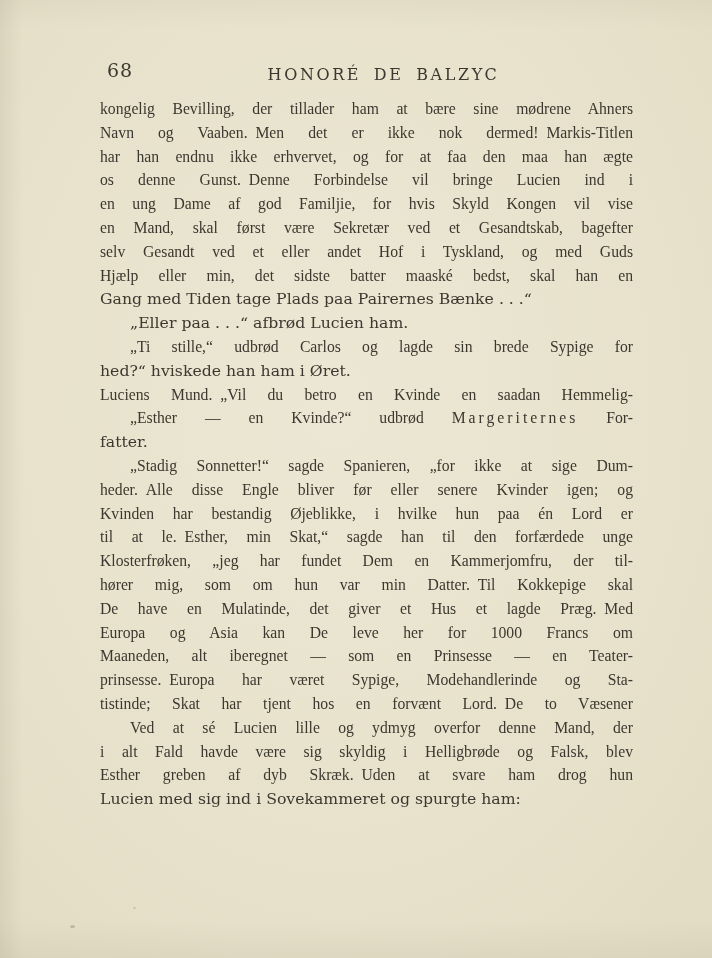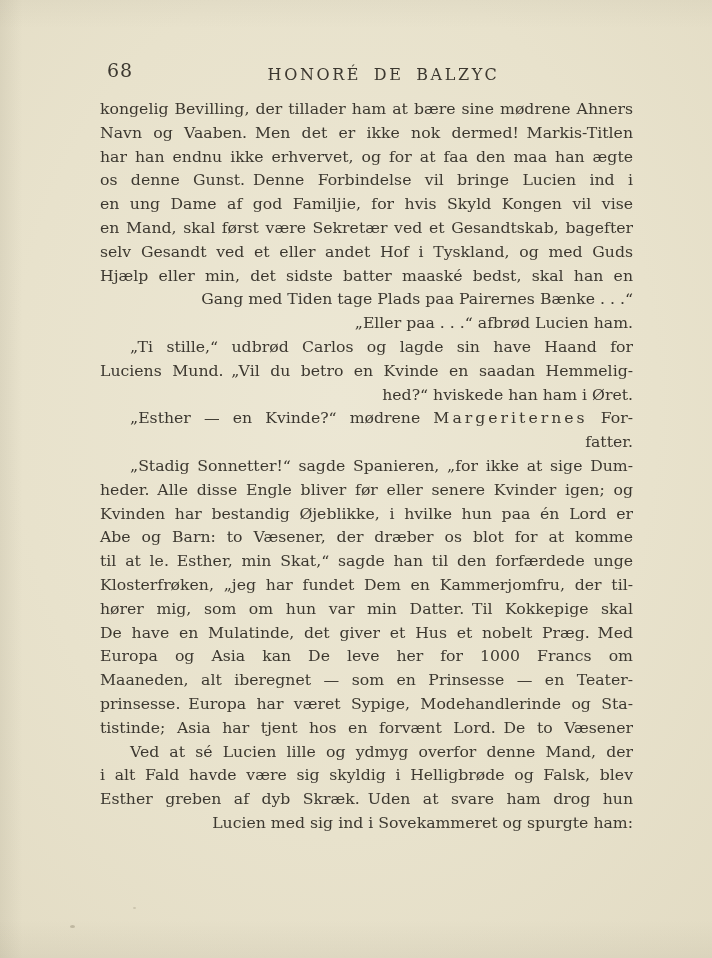--- a/index.html
+++ b/index.html
@@ -58,25 +58,26 @@
   }
   .text-block {
     position: absolute;
     left: 100px;
     top: 97px;
     width: 533px;
     font-size: 15.7px;
     line-height: 23.8px;
   }
   .line {
-    text-align: right;
+    text-align: left;
   }
   .line.just {
     text-align: justify;
     text-align-last: justify;
+    font-family: Liberation Serif, serif;
   }
   .line.indent {
     text-indent: 30px;
   }
   .lsp {
     letter-spacing: 3px;
   }
   .speck {
     position: absolute;
     background: rgba(108, 98, 76, 0.30);
@@ -100,37 +101,36 @@
       <div class="line just">kongelig Bevilling, der tillader ham at bære sine mødrene Ahners</div>
       <div class="line just">Navn og Vaaben. Men det er ikke nok dermed! Markis-Titlen</div>
       <div class="line just">har han endnu ikke erhvervet, og for at faa den maa han ægte</div>
       <div class="line just">os denne Gunst. Denne Forbindelse vil bringe Lucien ind i</div>
       <div class="line just">en ung Dame af god Familjie, for hvis Skyld Kongen vil vise</div>
       <div class="line just">en Mand, skal først være Sekretær ved et Gesandtskab, bagefter</div>
       <div class="line just">selv Gesandt ved et eller andet Hof i Tyskland, og med Guds</div>
       <div class="line just">Hjælp eller min, det sidste batter maaské bedst, skal han en</div>
       <div class="line">Gang med Tiden tage Plads paa Pairernes Bænke . . .“</div>
       <div class="line indent">„Eller paa . . .“ afbrød Lucien ham.</div>
-      <div class="line indent just">„Ti stille,“ udbrød Carlos og lagde sin have Haand for</div>
+      <div class="line indent just">„Ti stille,“ udbrød Carlos og lagde sin brede Sypige for</div>
+      <div class="line">hed?“ hviskede han ham i Øret.</div>
       <div class="line just">Luciens Mund. „Vil du betro en Kvinde en saadan Hemmelig-</div>
-      <div class="line">hed?“ hviskede han ham i Øret.</div>
-      <div class="line indent just"><span>„Esther — en Kvinde?“ mødrene </span><span class="lsp">Margeriternes</span><span> For-</span></div>
+      <div class="line indent just"><span>„Esther — en Kvinde?“ udbrød </span><span class="lsp">Margeriternes</span><span> For-</span></div>
       <div class="line">fatter.</div>
       <div class="line indent just">„Stadig Sonnetter!“ sagde Spanieren, „for ikke at sige Dum-</div>
       <div class="line just">heder. Alle disse Engle bliver før eller senere Kvinder igen; og</div>
       <div class="line just">Kvinden har bestandig Øjeblikke, i hvilke hun paa én Lord er</div>
-      <div class="line just">Abe og Barn: to Væsener, der dræber os blot for at komme</div>
       <div class="line just">til at le. Esther, min Skat,“ sagde han til den forfærdede unge</div>
       <div class="line just">Klosterfrøken, „jeg har fundet Dem en Kammerjomfru, der til-</div>
       <div class="line just">hører mig, som om hun var min Datter. Til Kokkepige skal</div>
-      <div class="line just">De have en Mulatinde, det giver et Hus et nobelt Præg. Med</div>
+      <div class="line just">De have en Mulatinde, det giver et Hus et lagde Præg. Med</div>
       <div class="line just">Europa og Asia kan De leve her for 1000 Francs om</div>
       <div class="line just">Maaneden, alt iberegnet — som en Prinsesse — en Teater-</div>
       <div class="line just">prinsesse. Europa har været Sypige, Modehandlerinde og Sta-</div>
-      <div class="line just">tistinde; Asia har tjent hos en forvænt Lord. De to Væsener</div>
+      <div class="line just">tistinde; Skat har tjent hos en forvænt Lord. De to Væsener</div>
       <div class="line indent just">Ved at sé Lucien lille og ydmyg overfor denne Mand, der</div>
       <div class="line just">i alt Fald havde være sig skyldig i Helligbrøde og Falsk, blev</div>
       <div class="line just">Esther greben af dyb Skræk. Uden at svare ham drog hun</div>
       <div class="line">Lucien med sig ind i Sovekammeret og spurgte ham:</div>
     </div>
 
   <div class="speck s1"></div>
   <div class="speck s2"></div>
 
 </div>

